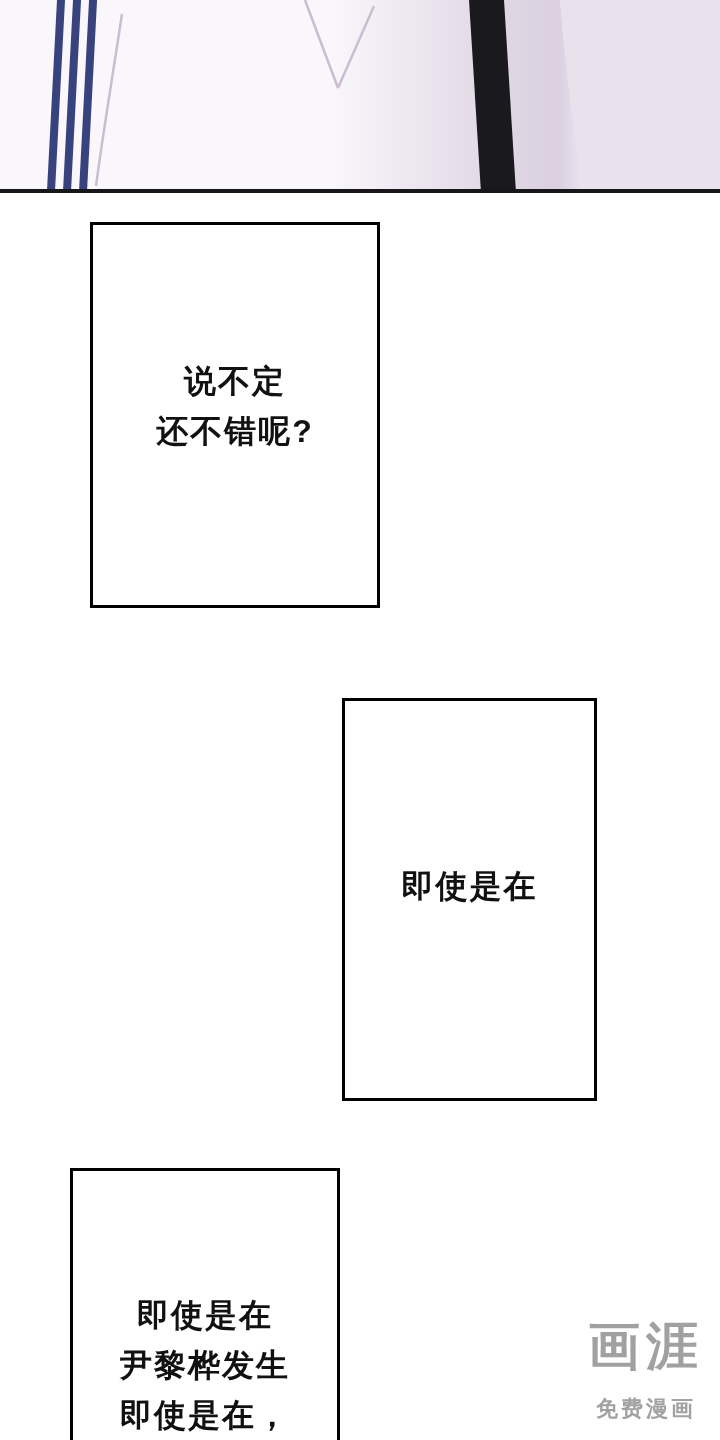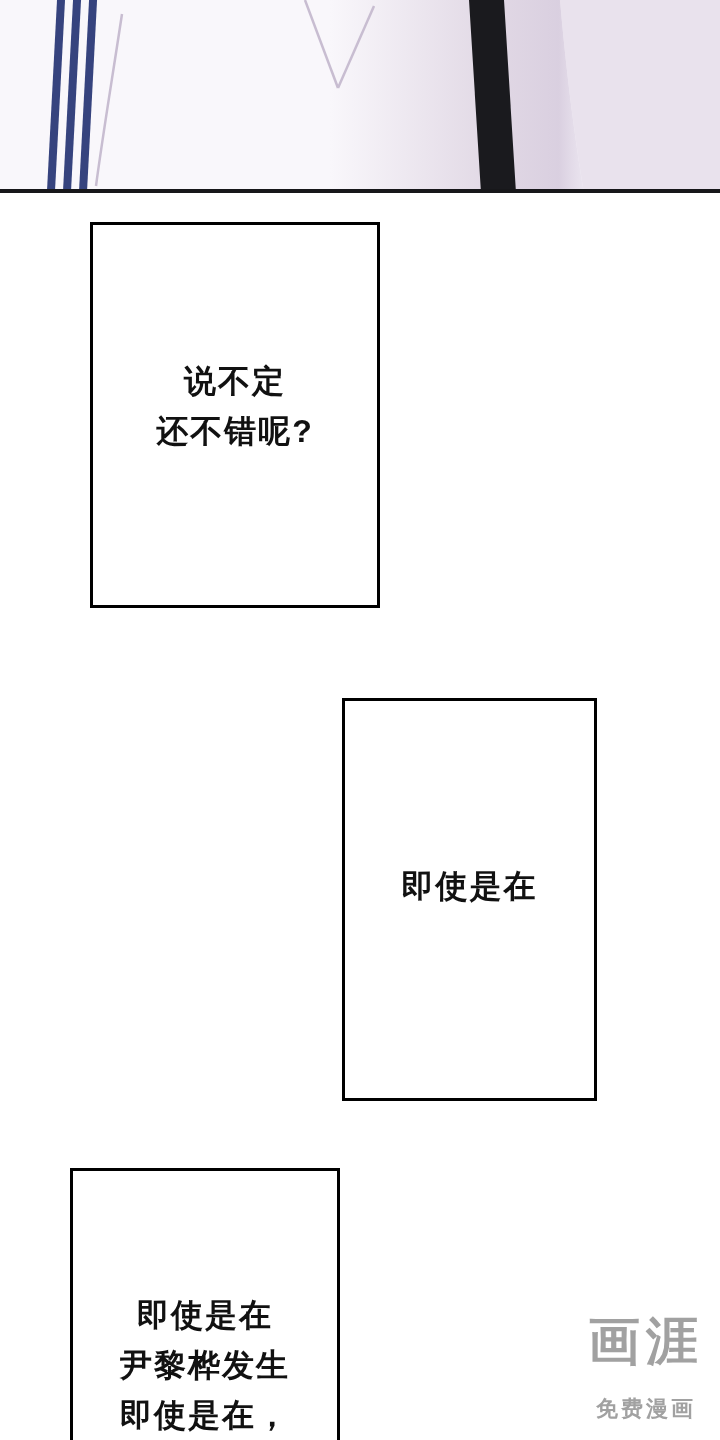--- a/index.html
+++ b/index.html
@@ -36,21 +36,20 @@
   .speech-box .line { line-height:1.32; margin:4px 0; white-space:nowrap; }
   .box-1 { left:90px;  top:222px;  width:290px; height:386px; padding-bottom:18px; }
   .box-2 { left:342px; top:652px;  width:255px; height:403px; padding-bottom:27px;margin-top:46px; }
   .box-3 { left:70px;  top:1168px; width:270px; height:310px; padding-top:84px; }
 
   
   .watermark {
     position:absolute; right:16px; bottom:16px;
     text-align:center; color:#9c9c9c; opacity:.95;
     user-select:none;
-    font-family:Liberation Mono, monospace;
   }
   .wm-logo {
     font-size:52px; font-weight:800; letter-spacing:6px;
     line-height:1.05;
   }
   .wm-sub {
     font-size:22px; font-weight:700; letter-spacing:3px;
     margin-top:20px;
   }
 </style>

